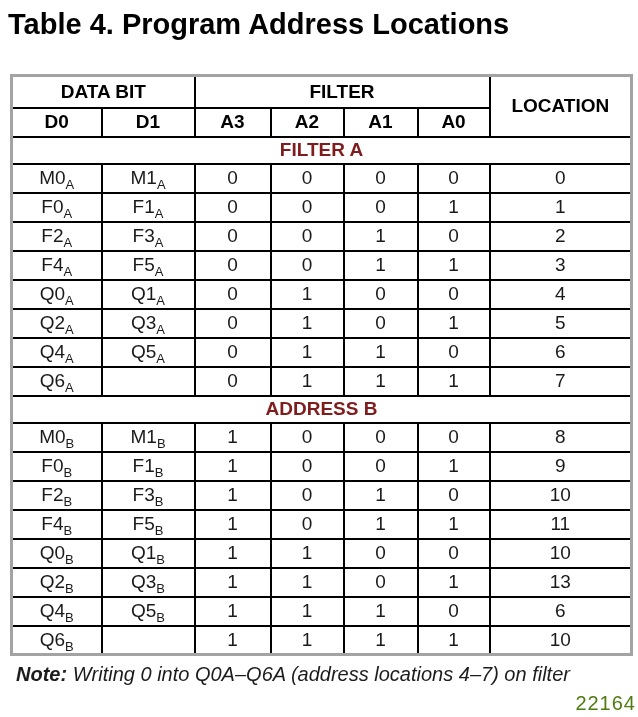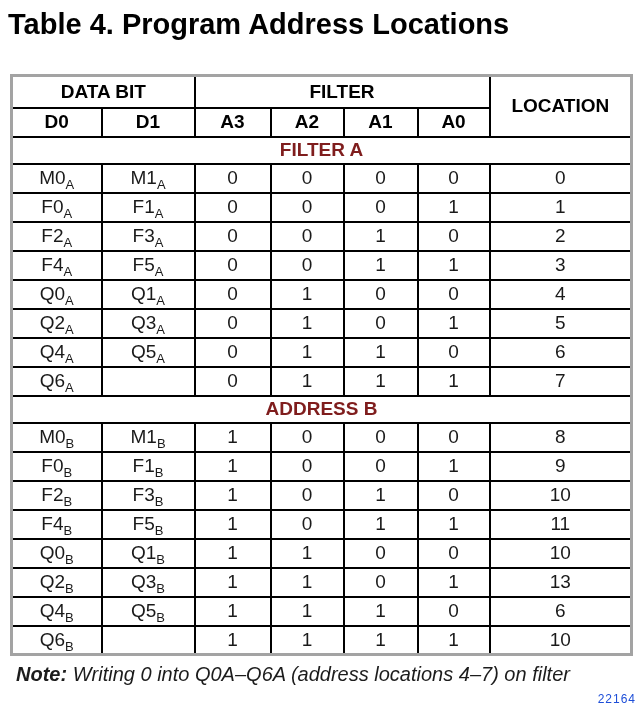--- a/index.html
+++ b/index.html
@@ -49,21 +49,21 @@
   .note {
     position: absolute; left: 16px; top: 660px; width: 628px;
     font-size: 20px; font-style: italic; line-height: 28px;
     color: #1c1c1c; z-index: 2;
   }
   .note .note-label { font-weight: 700; }
   .note .line { display: block; white-space: nowrap; }
 
   .watermark {
     position: absolute; right: 2px; top: 692px;
-    font-size: 12px; color: #1d4ed8; z-index: 1;
+    font-size: 20px; color: #4d7c0f; z-index: 1;
     letter-spacing: 1px;
   }
 </style>
 </head>
 <body>
 
 <div class="page">
 
   <div class="title">Table 4. Program Address Locations</div>
 

